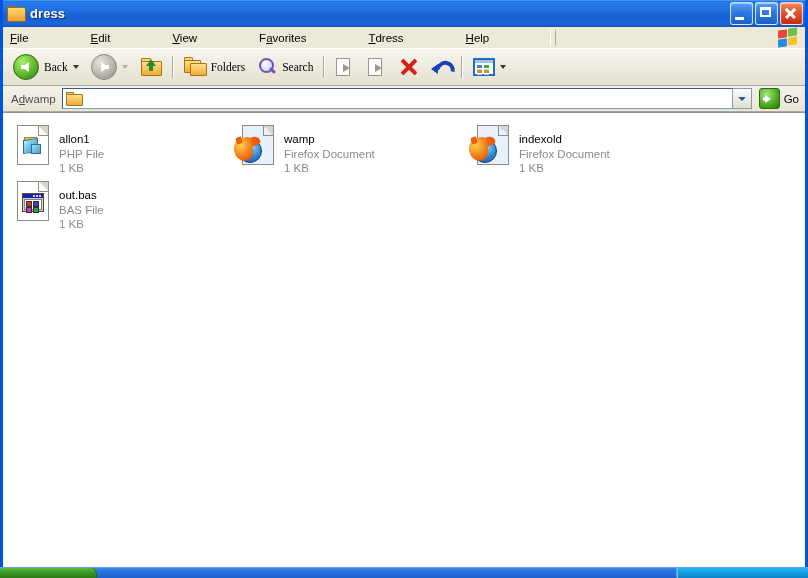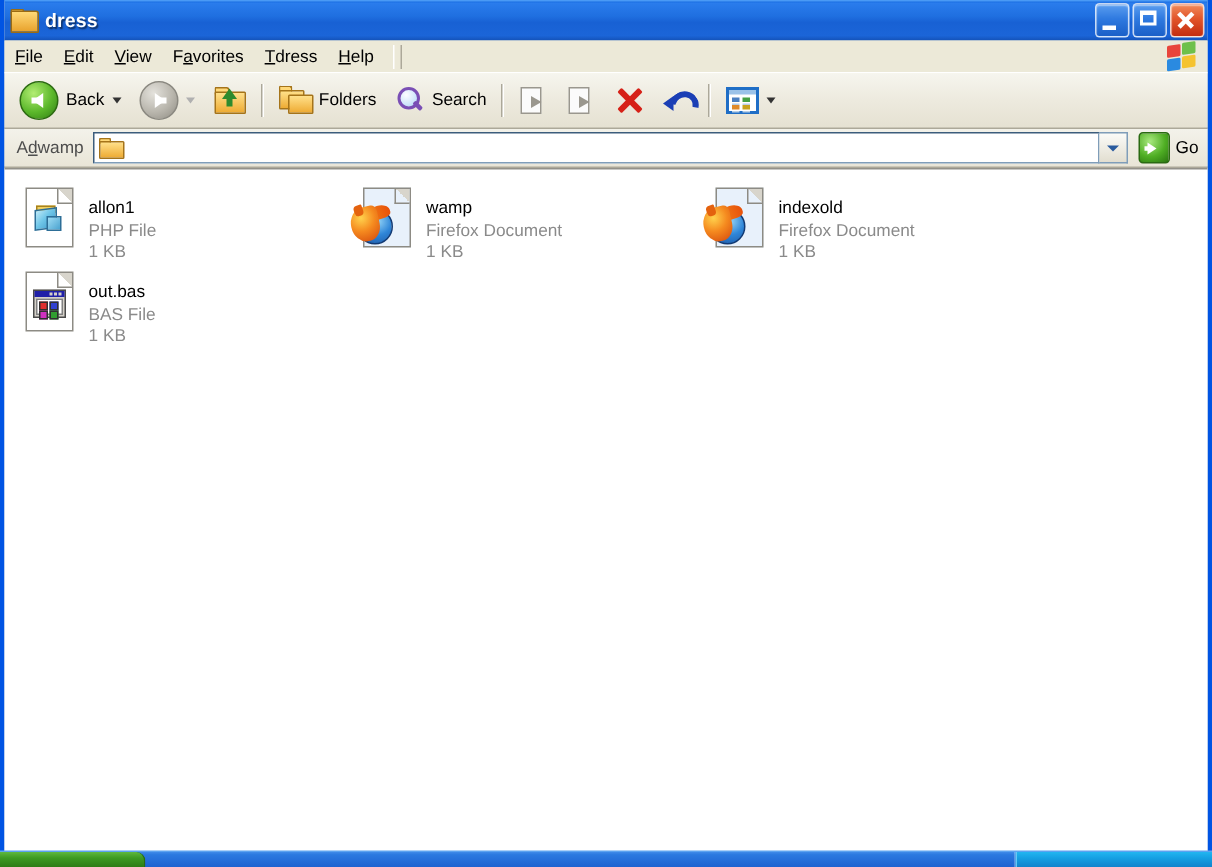--- a/index.html
+++ b/index.html
@@ -109,20 +109,21 @@
 
   
   #menu-bar {
     height: 21px;
     background: #ece9d8;
     display: flex;
     align-items: center;
     border-bottom: 1px solid #ffffff;
     flex: none;
     position: relative;
+    gap: 48px;
   }
   .menu-item {
     font-size: 11.5px;
     color: #000;
     padding: 3px 7px 3px 7px;
     cursor: default;
     white-space: nowrap;
   }
   .menu-item u { text-decoration: underline; }
   .menu-grip {
@@ -147,20 +148,21 @@
 
   
   #toolbar {
     height: 36px;
     background: linear-gradient(to bottom, #f6f5ee 0%, #edeade 50%, #e5e1d2 100%);
     display: flex;
     align-items: center;
     border-bottom: 1px solid #aca899;
     padding-left: 4px;
     flex: none;
+    font-family: Liberation Serif, serif;
   }
   .tb-btn {
     height: 30px;
     display: flex;
     align-items: center;
     padding: 0 5px;
     border: 1px solid transparent;
     border-radius: 3px;
     cursor: default;
     font-size: 11.5px;

